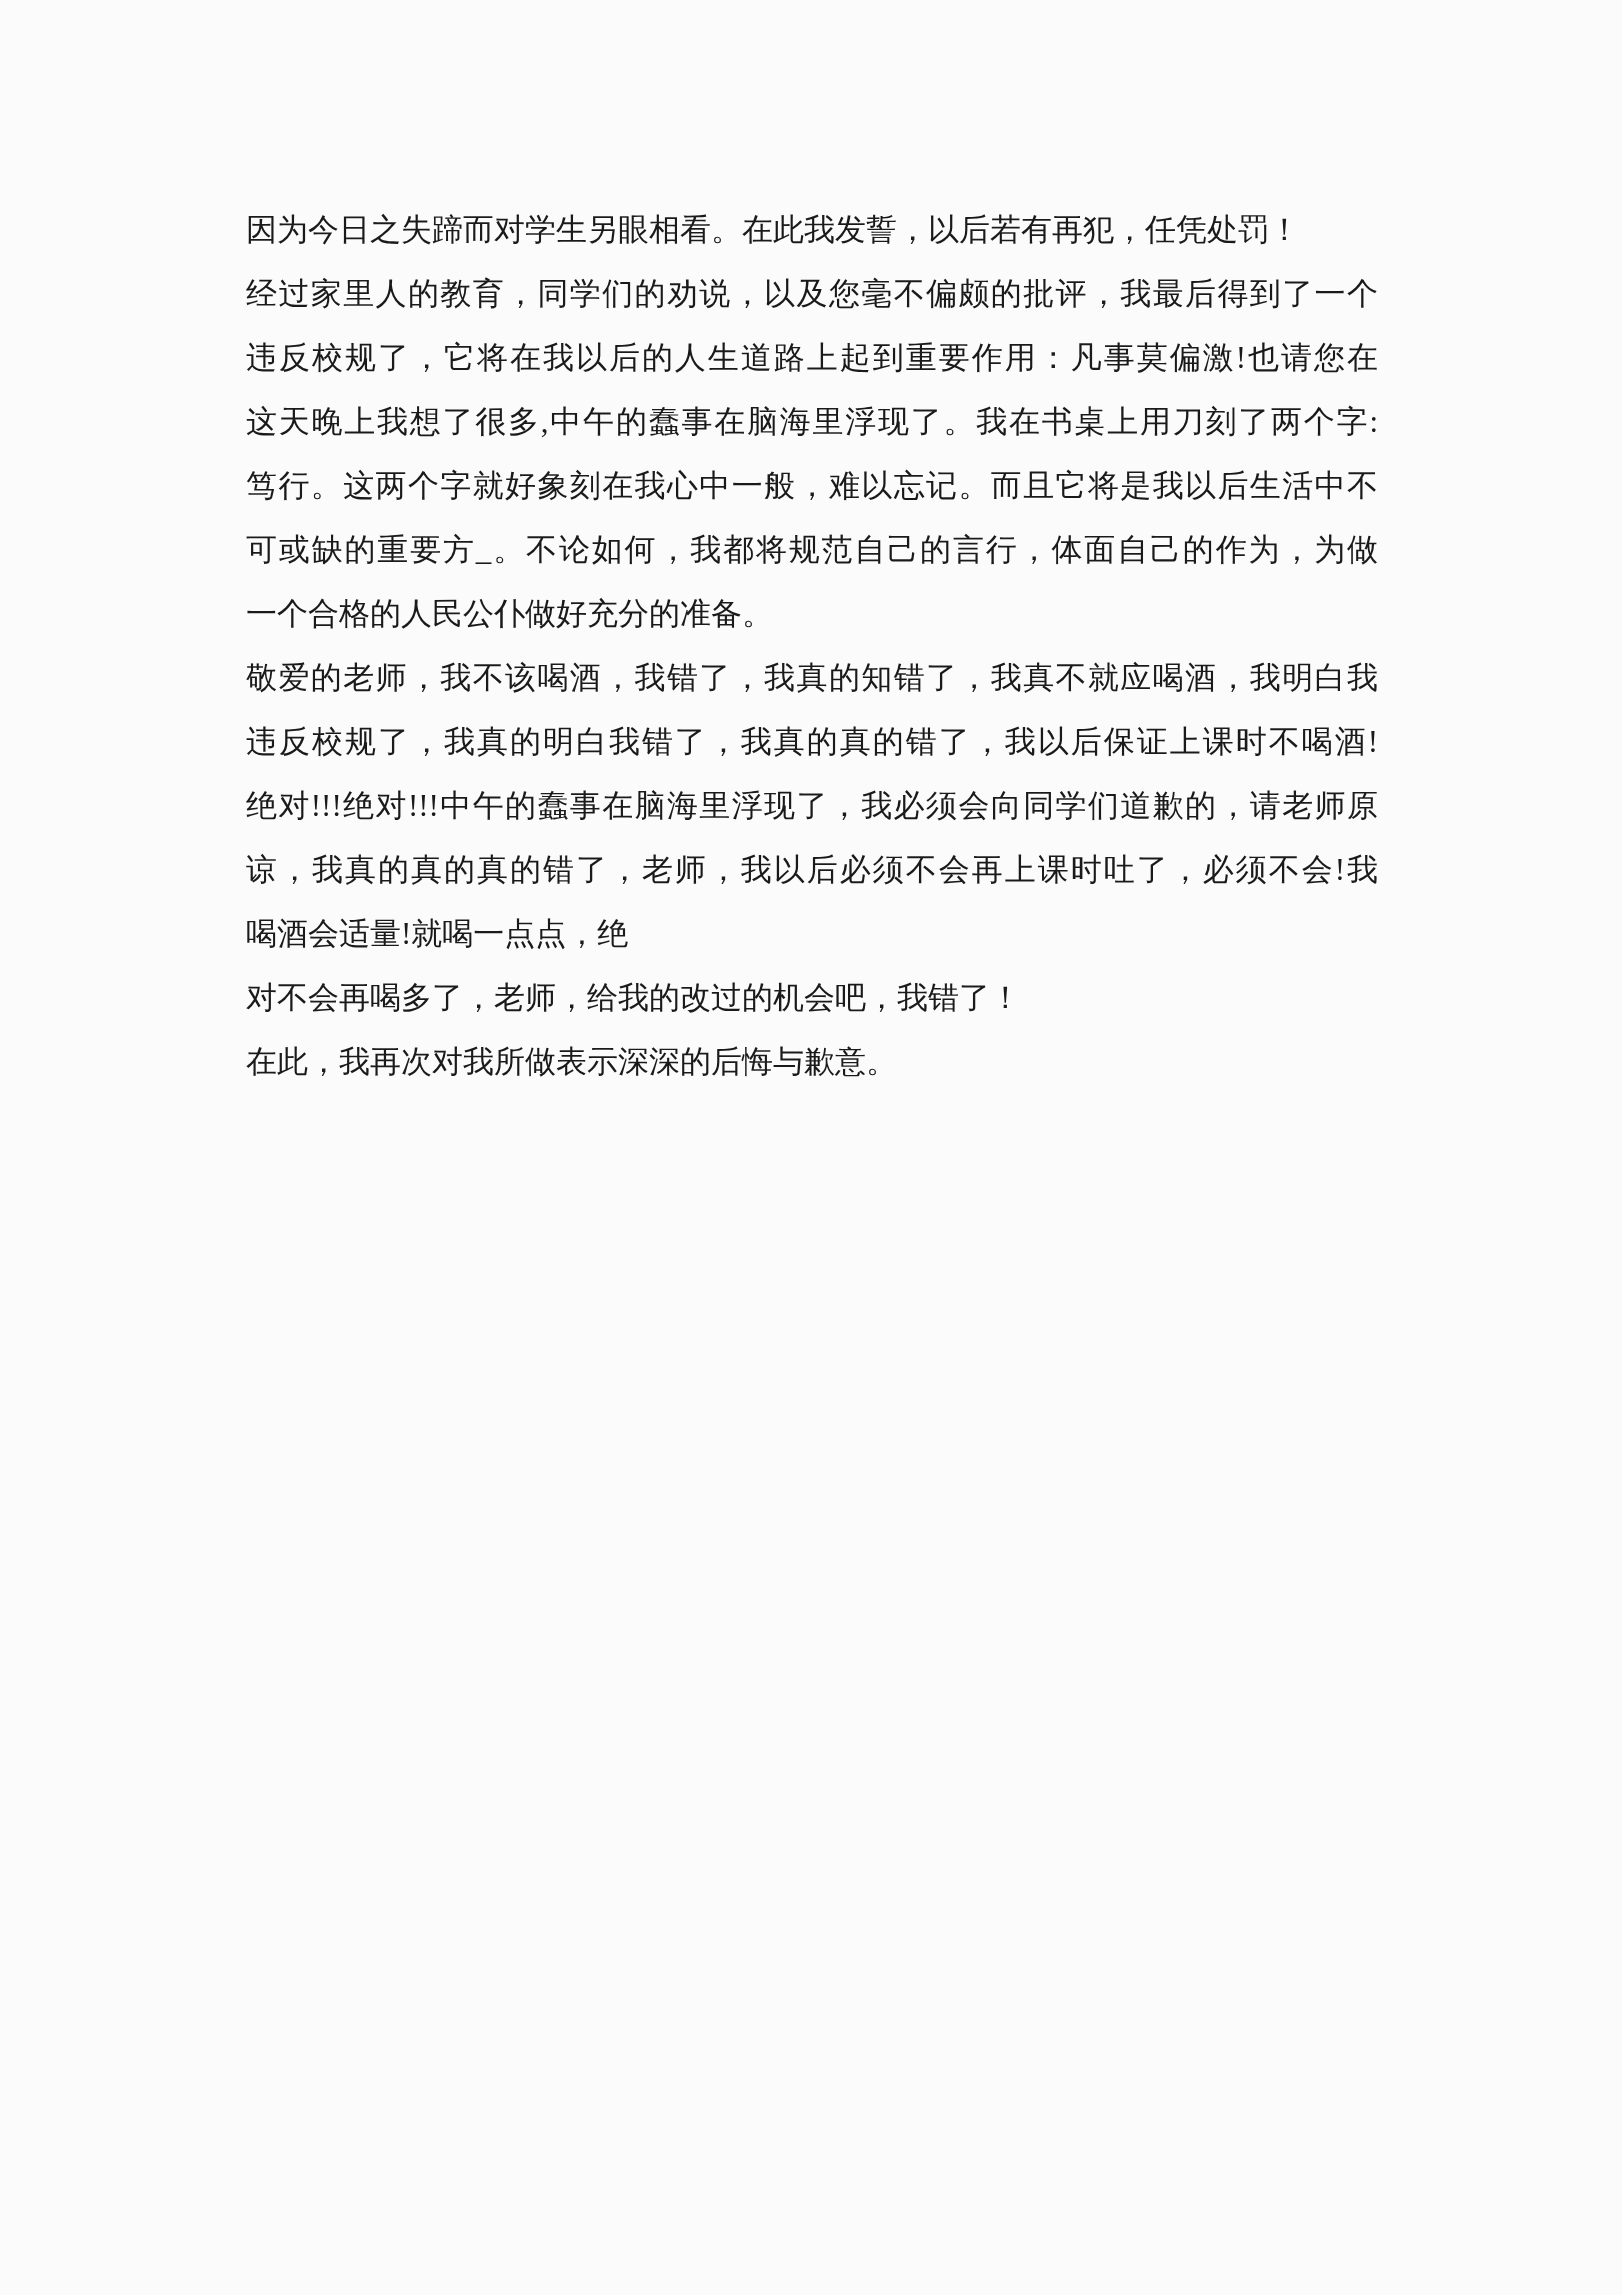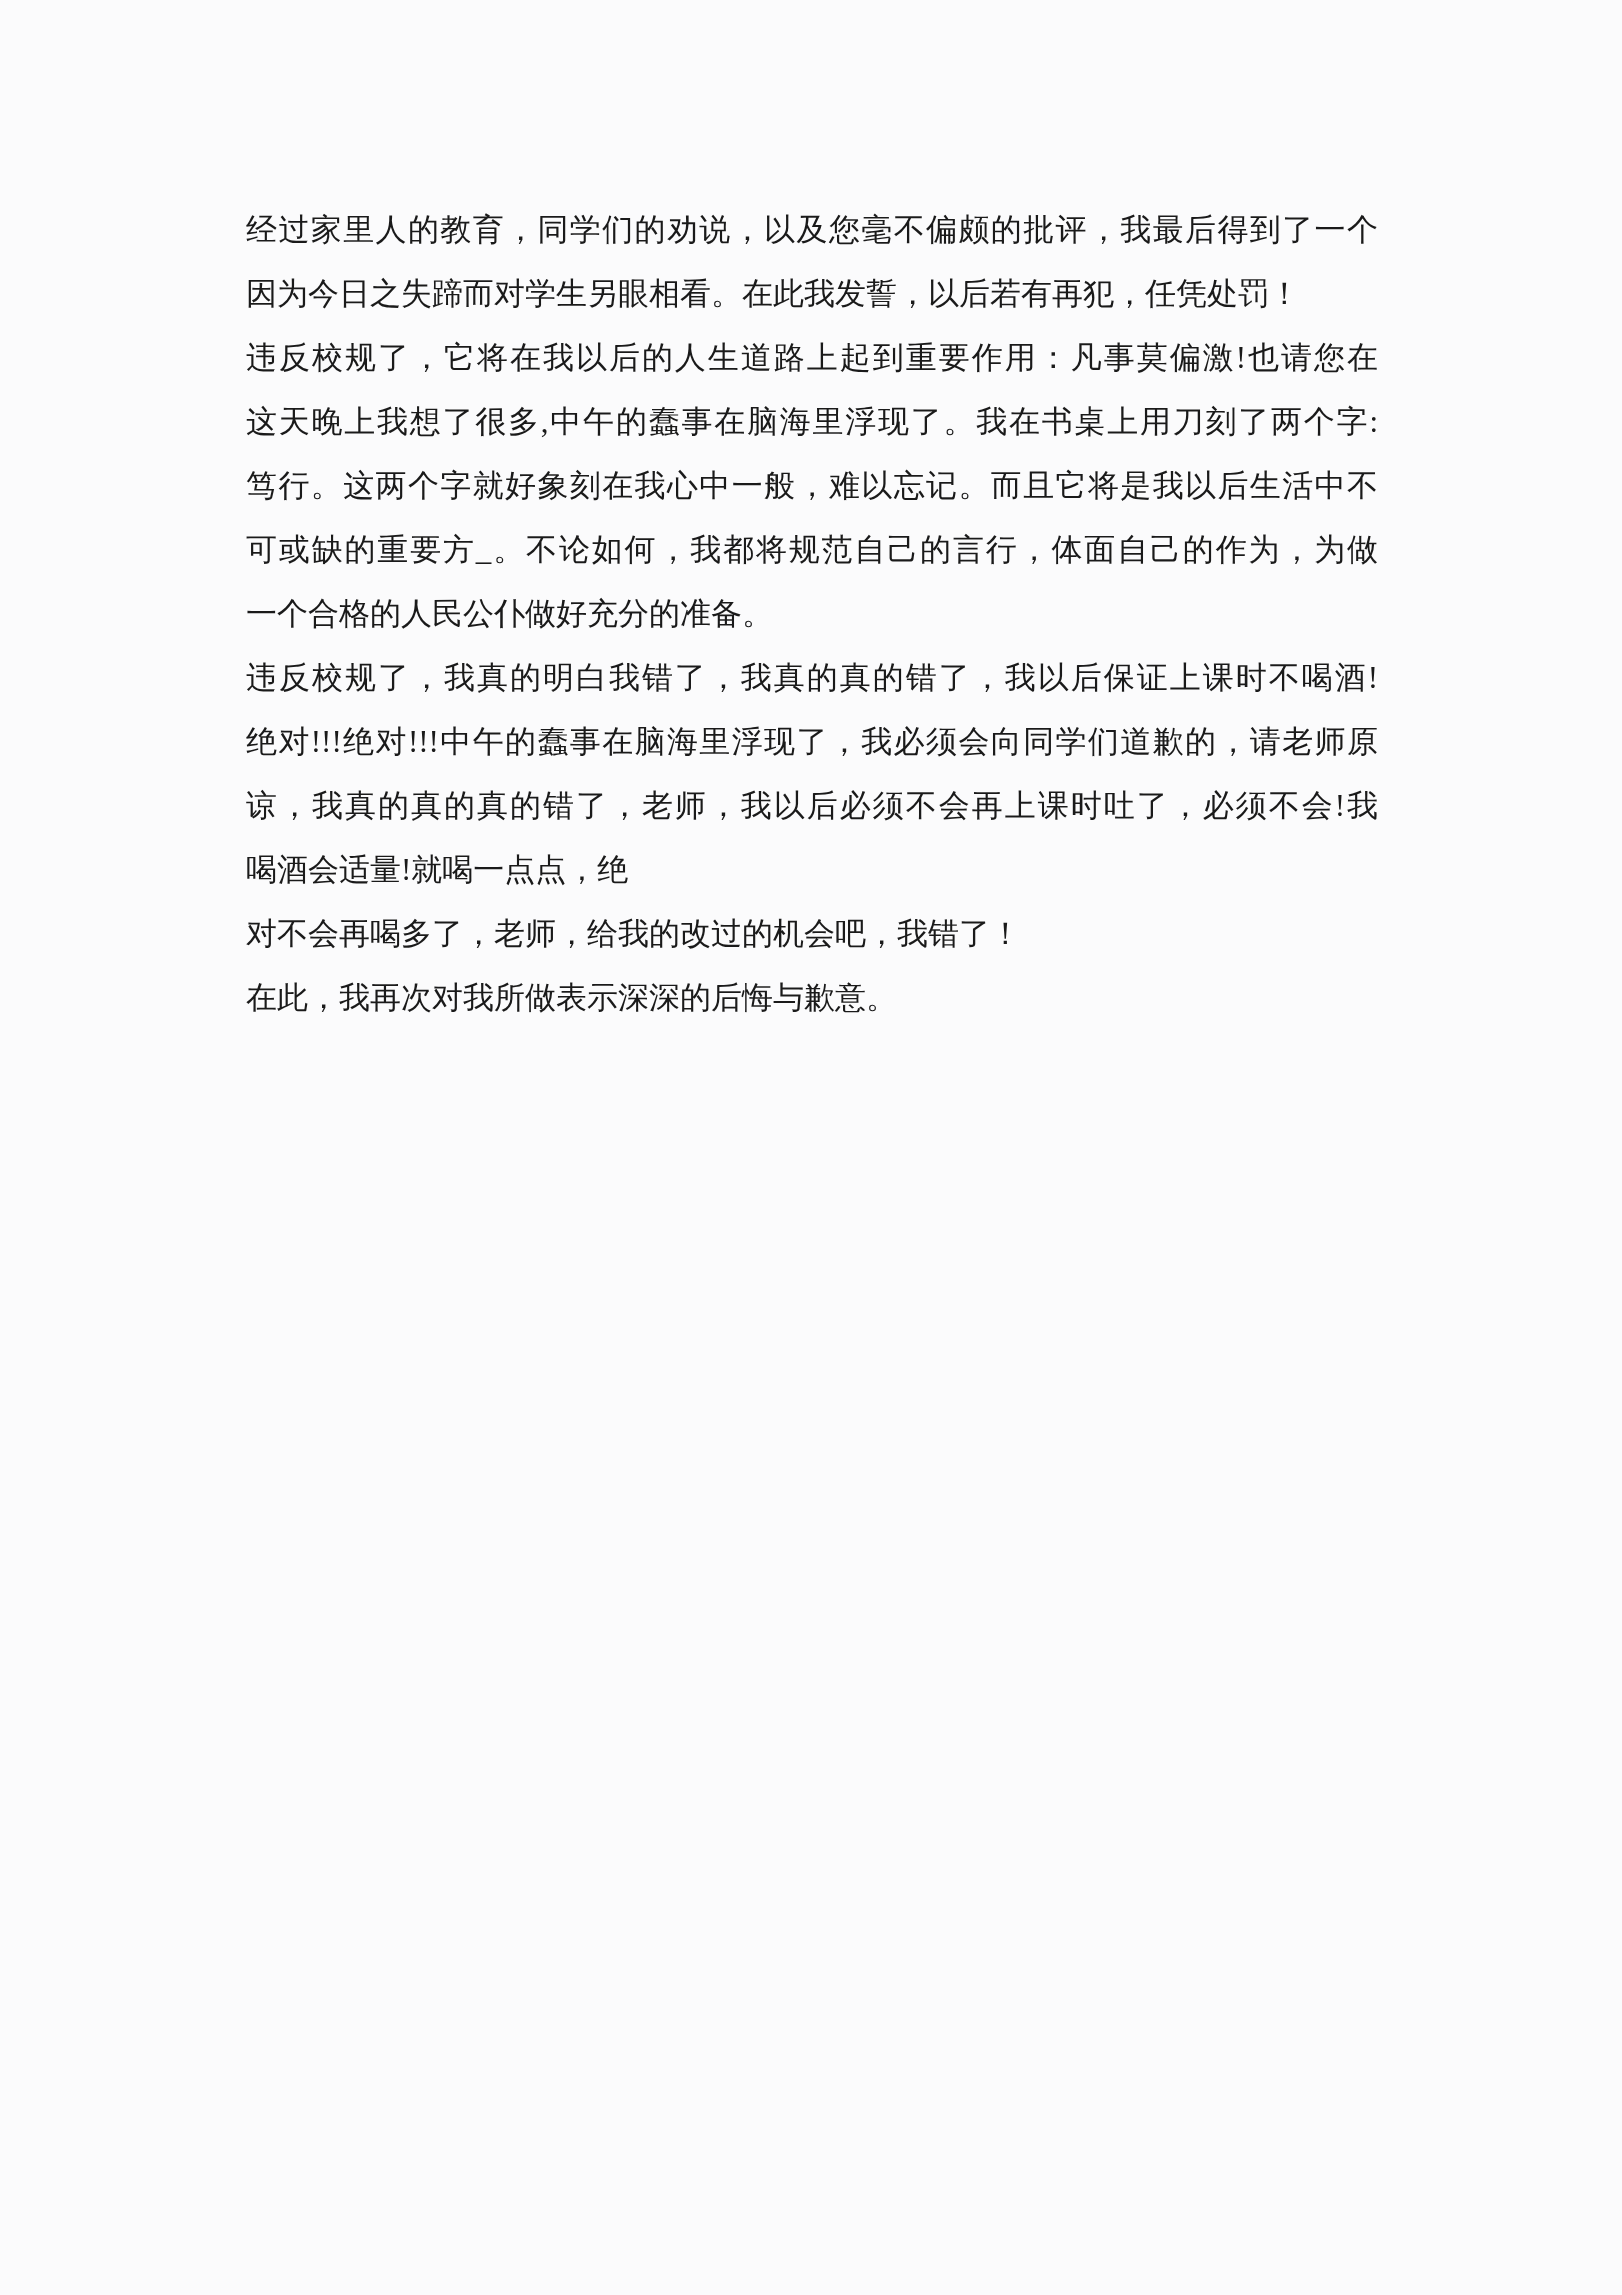--- a/index.html
+++ b/index.html
@@ -34,27 +34,28 @@
     text-align: justify;
     text-align-last: justify;
     text-justify: distribute;
   }
 </style>
 </head>
 <body>
 
 <div class="page">
   <div class="textblock">
+    <div class="line">因为今日之失蹄而对学生另眼相看。在此我发誓，以后若有再犯，任凭处罚！</div>
     <div class="line j">经过家里人的教育，同学们的劝说，以及您毫不偏颇的批评，我最后得到了一个</div>
-    <div class="line">因为今日之失蹄而对学生另眼相看。在此我发誓，以后若有再犯，任凭处罚！</div>
     <div class="line j">违反校规了，它将在我以后的人生道路上起到重要作用：凡事莫偏激!也请您在</div>
     <div class="line j">这天晚上我想了很多,中午的蠢事在脑海里浮现了。我在书桌上用刀刻了两个字:</div>
     <div class="line j">笃行。这两个字就好象刻在我心中一般，难以忘记。而且它将是我以后生活中不</div>
     <div class="line j">可或缺的重要方_。不论如何，我都将规范自己的言行，体面自己的作为，为做</div>
     <div class="line">一个合格的人民公仆做好充分的准备。</div>
+    <div class="line j">敬爱的老师，我不该喝酒，我错了，我真的知错了，我真不就应喝酒，我明白我</div>
     <div class="line j">违反校规了，我真的明白我错了，我真的真的错了，我以后保证上课时不喝酒!</div>
     <div class="line j">绝对!!!绝对!!!中午的蠢事在脑海里浮现了，我必须会向同学们道歉的，请老师原</div>
     <div class="line j">谅，我真的真的真的错了，老师，我以后必须不会再上课时吐了，必须不会!我</div>
     <div class="line">喝酒会适量!就喝一点点，绝</div>
     <div class="line">对不会再喝多了，老师，给我的改过的机会吧，我错了！</div>
     <div class="line">在此，我再次对我所做表示深深的后悔与歉意。</div>
   </div>
 </div>
 
 

